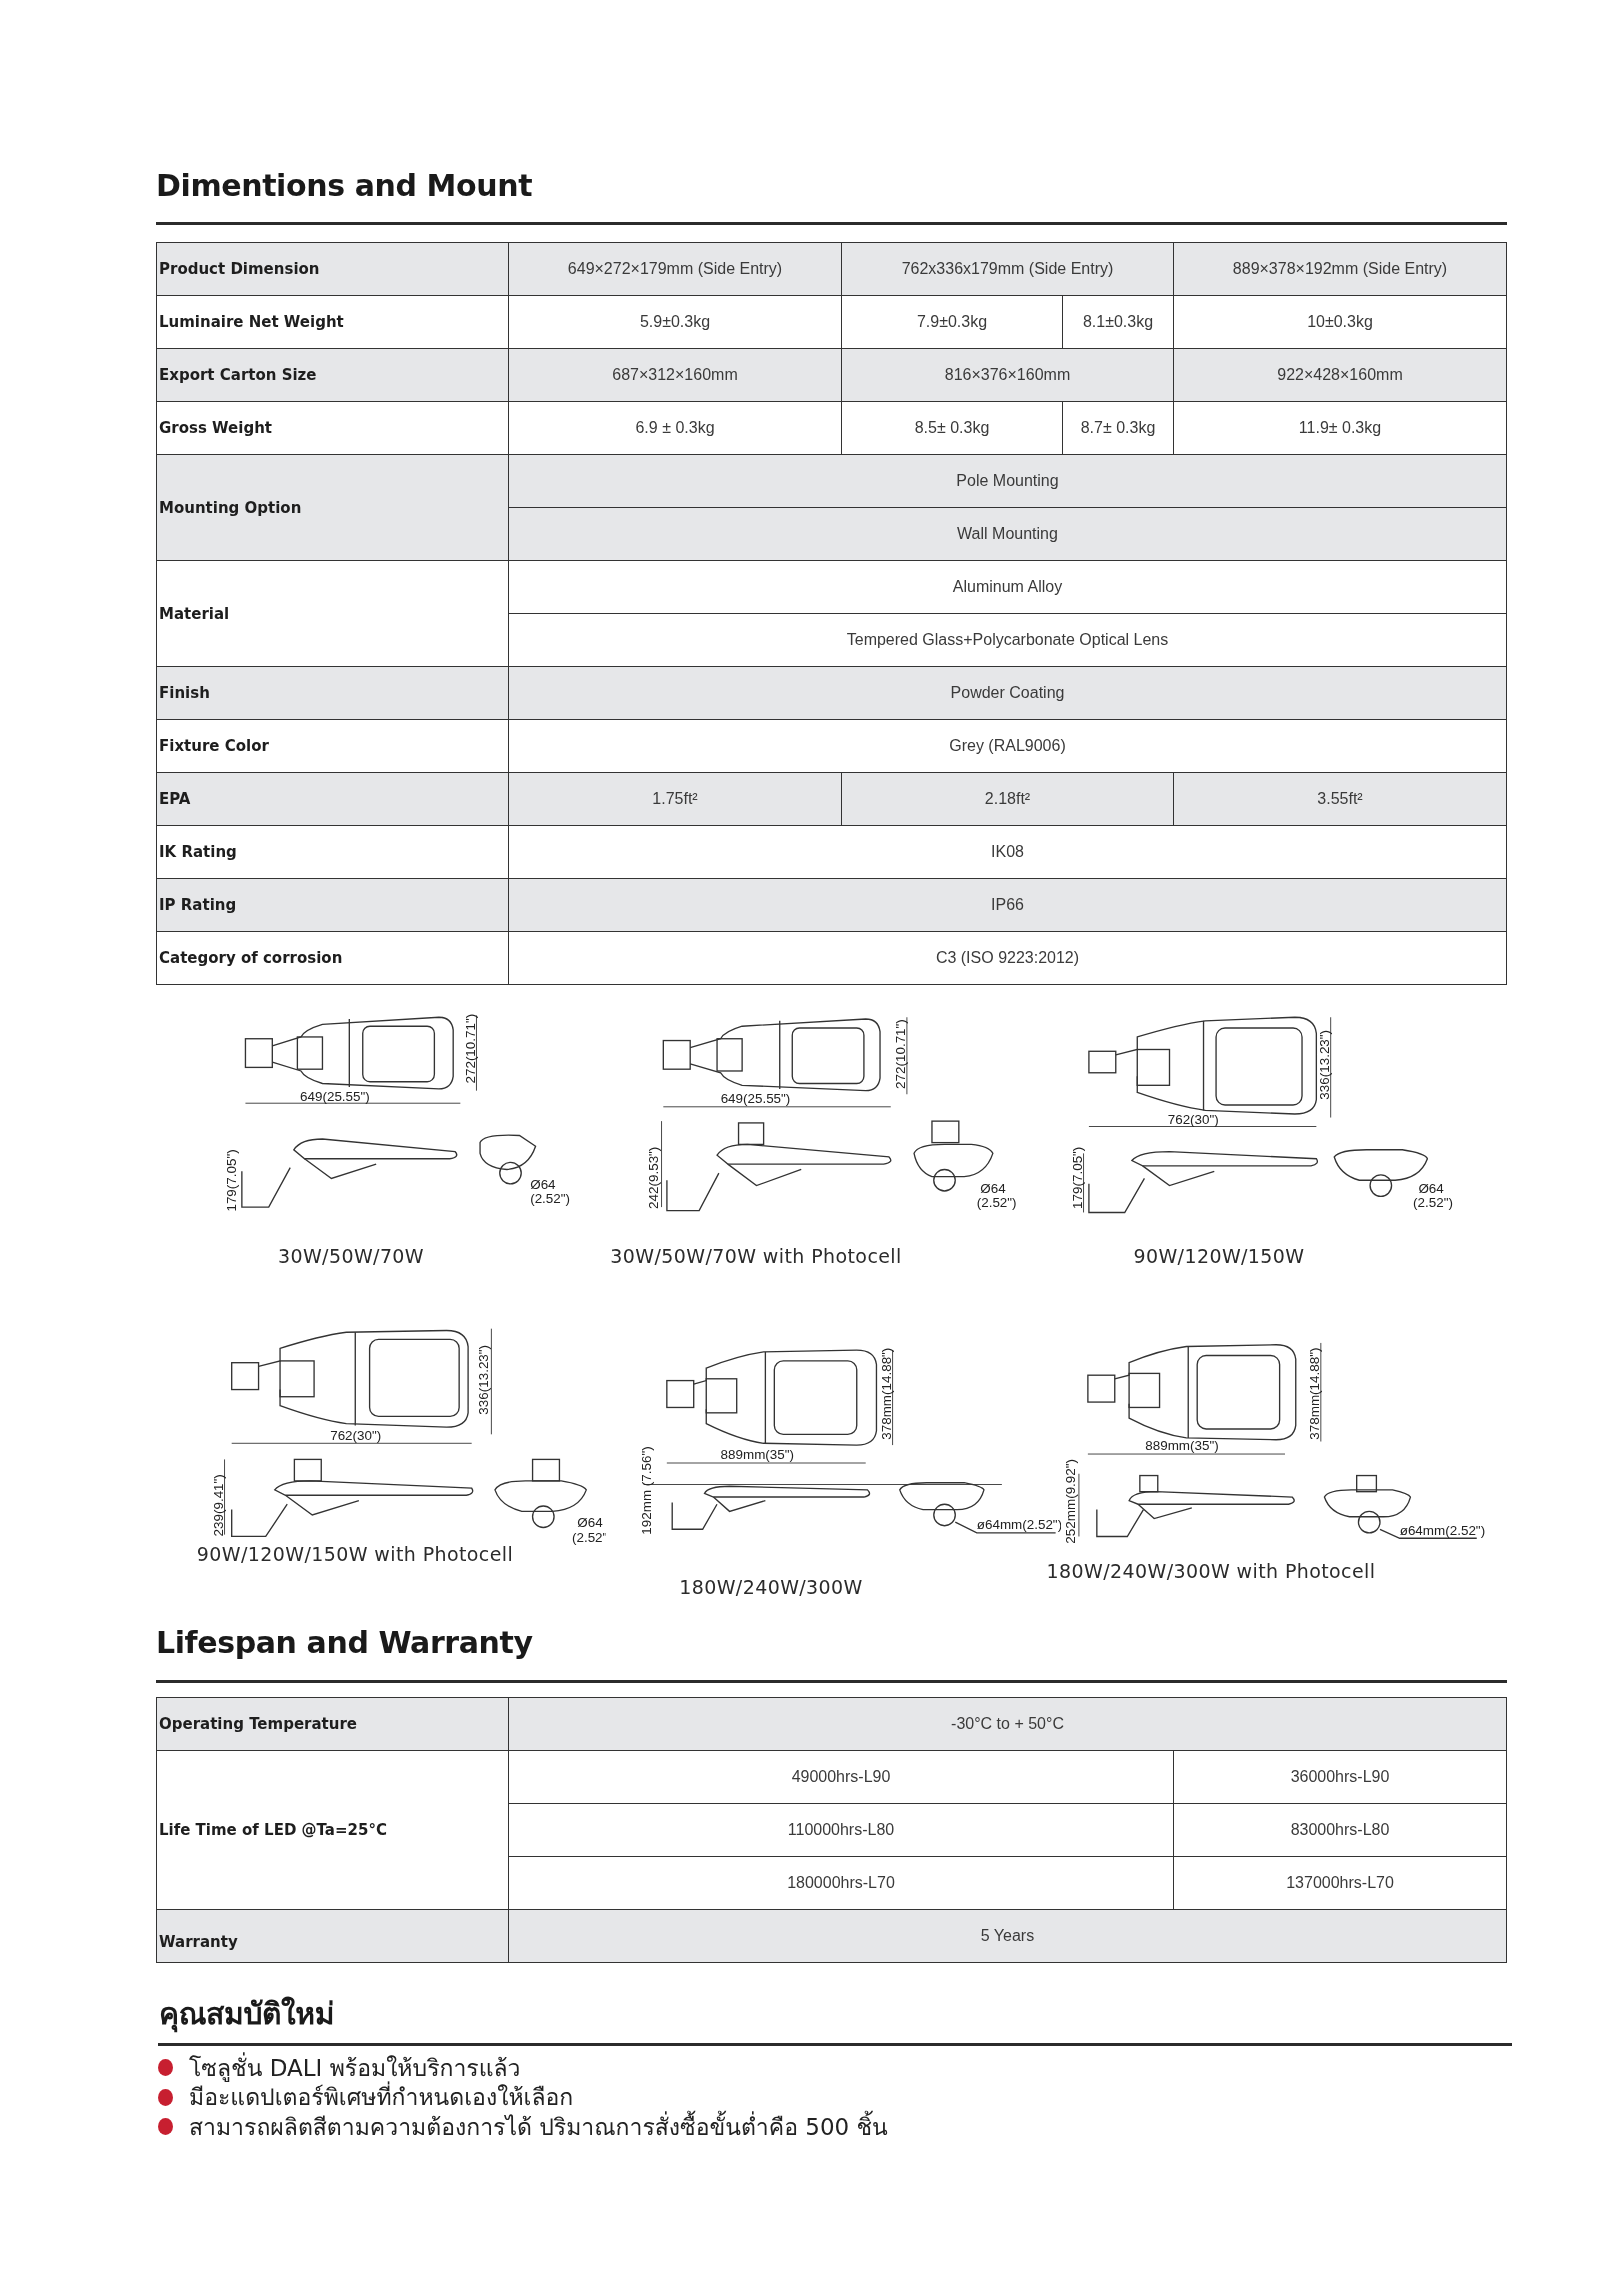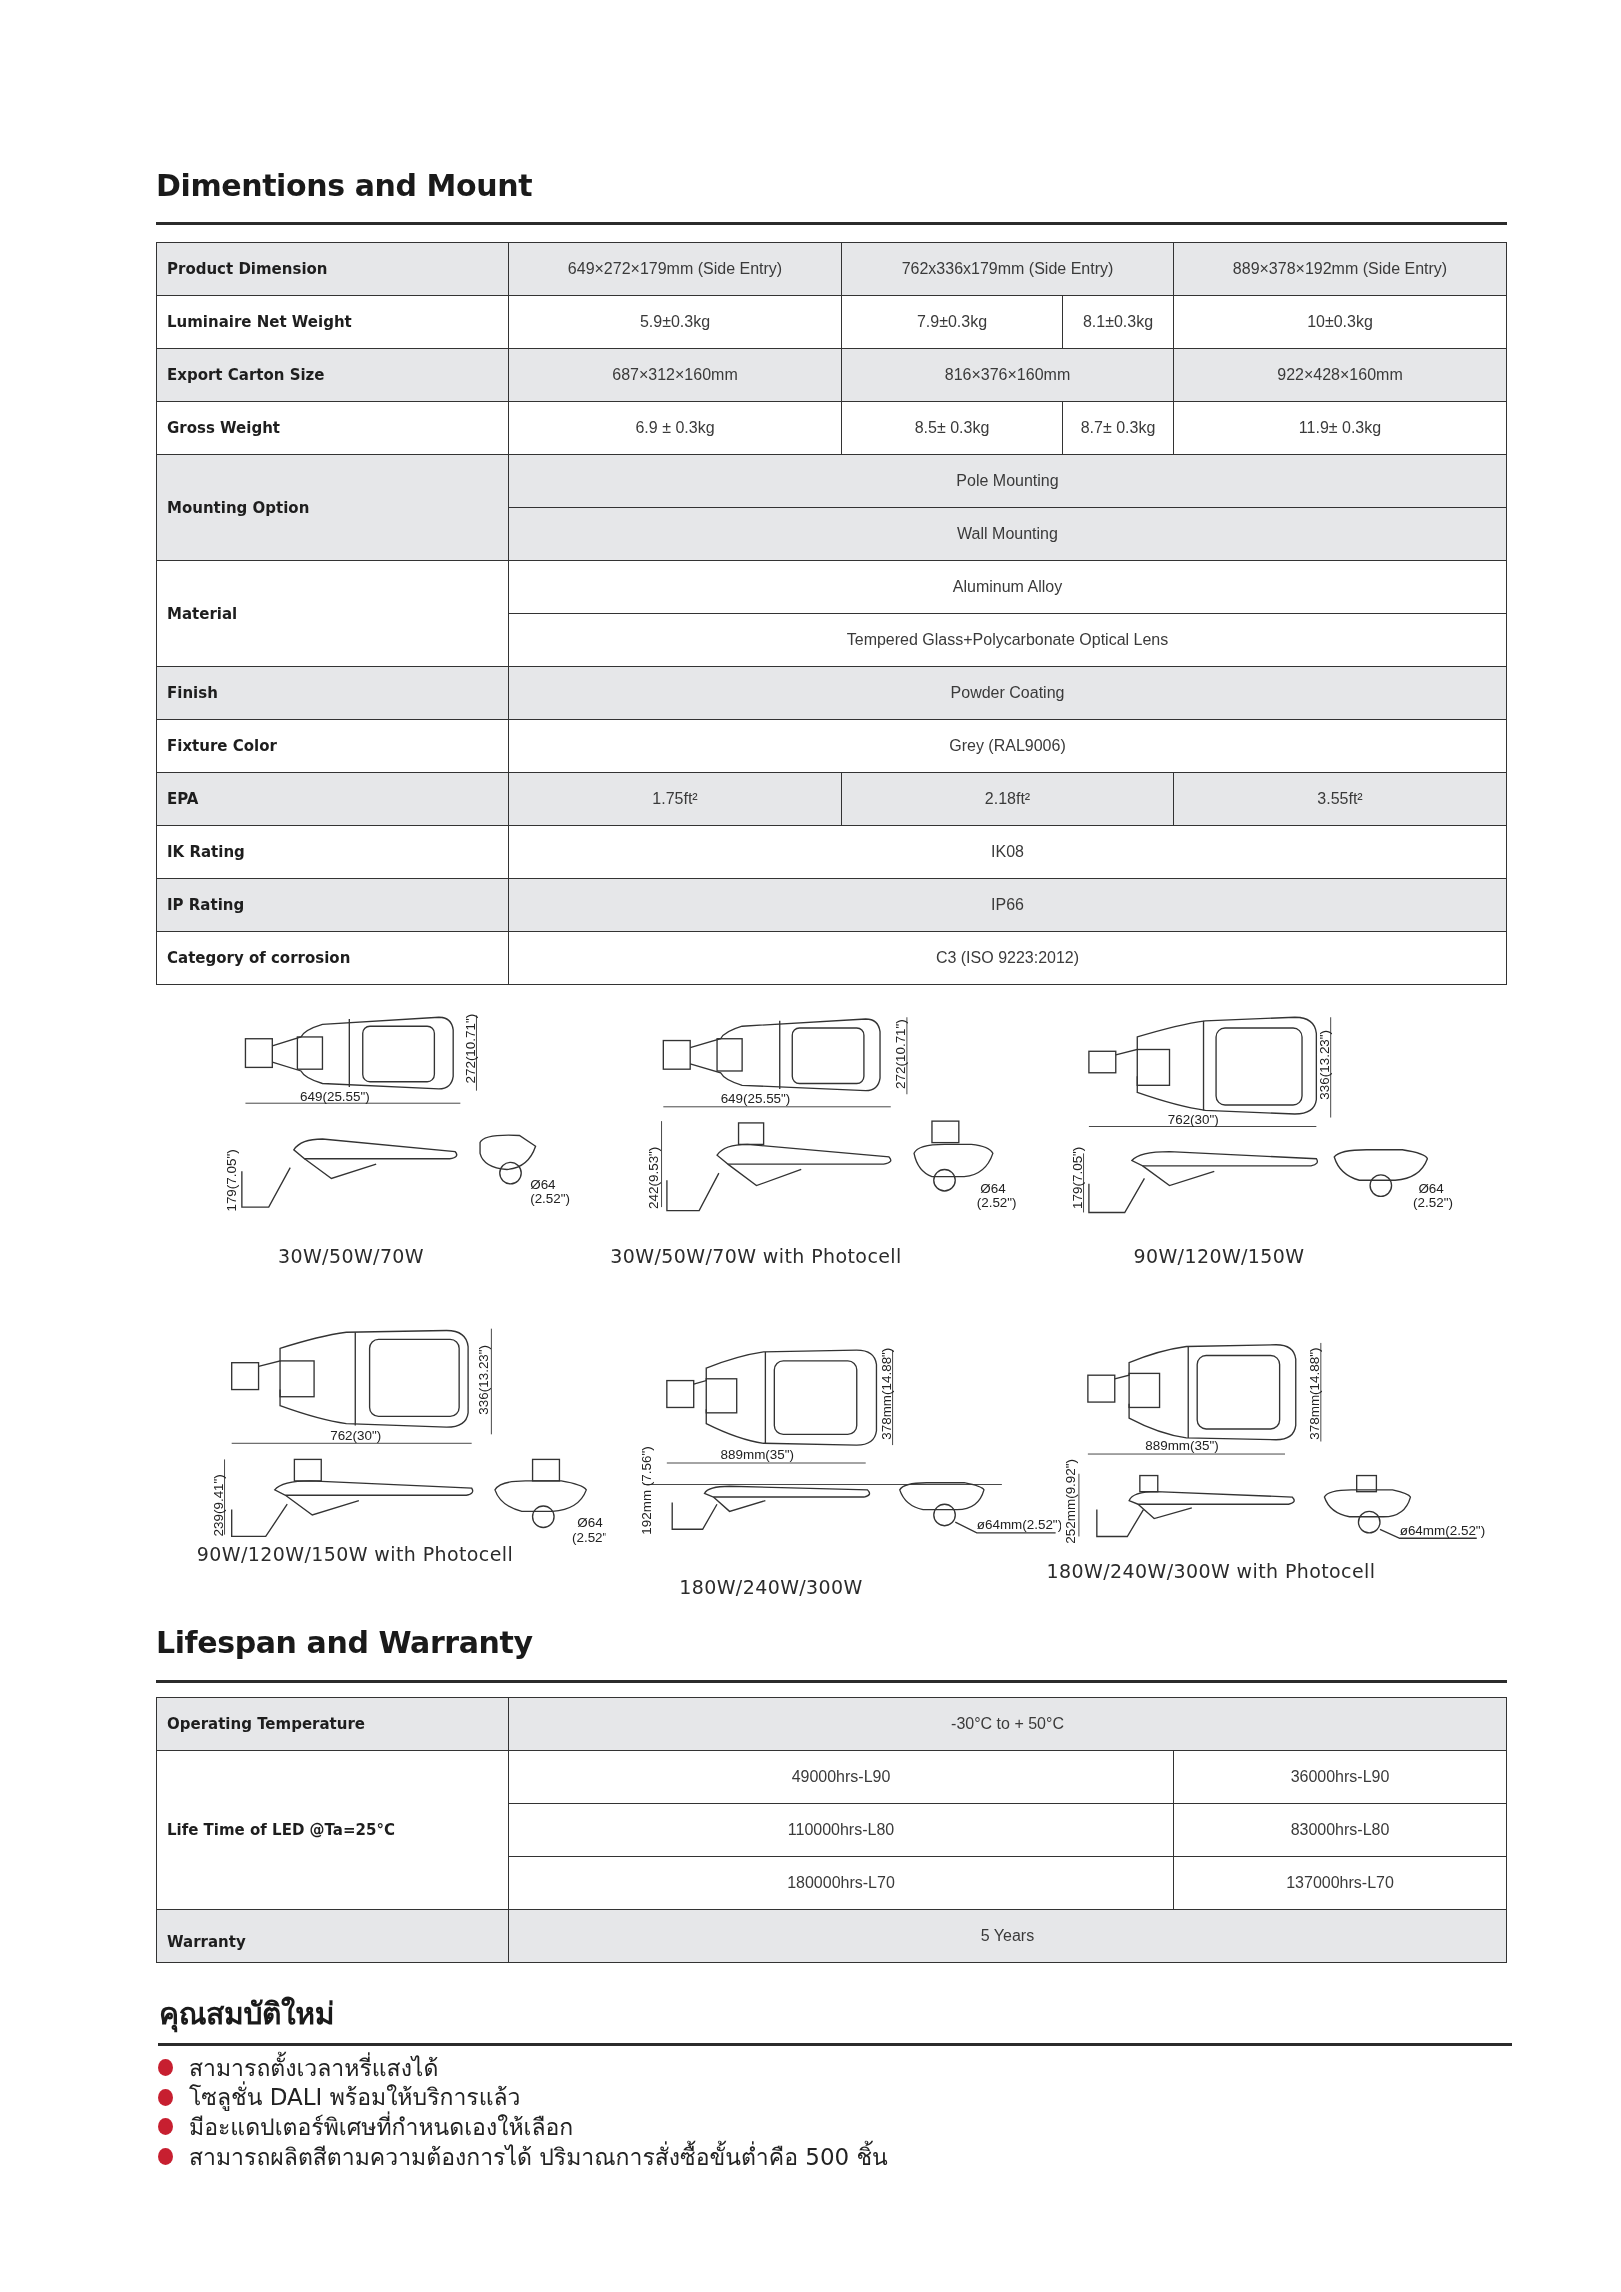--- a/index.html
+++ b/index.html
@@ -19,21 +19,21 @@
     font-size: 16px;
   }
   table.spec td {
     border: 1.8px solid #333333;
     height: 53px;
     text-align: center; vertical-align: middle;
     color: #3a3a3a;
     font-family: "Liberation Sans", "DejaVu Sans", sans-serif;
   }
   table.spec td.label {
-    text-align: left; padding-left: 10px;
+    text-align: left; padding-left: 2px;
     font-weight: bold; color: #1e1e1e; font-size: 15px;
     font-family: "DejaVu Sans", "Liberation Sans", sans-serif;
   }
   table.spec tr.shade td { background: #e6e7e9; }
 
   .drawings { position: absolute; left: 156px; top: 994px; width: 1351px; height: 591px; }
   .drawing { position: absolute; width: 394px; height: 287px; }
   .drawing svg { position: absolute; left: 0; top: 0; }
   .drawing .caption {
     position: absolute; left: 0; width: 100%; text-align: center;
@@ -358,24 +358,20 @@
   </tr>
 </tbody>
   </table>
 
 <div class="section-title" style="top:1990px; left:159px;">คุณสมบัติใหม่</div>
 <div class="rule" style="top:2043px; left:158px; width:1354px;"></div>
 
 <ul class="features">
   <li>
       <span class="dot"></span>
-      <span>สามารถตั้งเวลาหรี่แสงได้</span>
-    </li>
-  <li>
-      <span class="dot"></span>
       <span>โซลูชั่น DALI พร้อมให้บริการแล้ว</span>
     </li>
   <li>
       <span class="dot"></span>
       <span>มีอะแดปเตอร์พิเศษที่กำหนดเองให้เลือก</span>
     </li>
   <li>
       <span class="dot"></span>
       <span>สามารถผลิตสีตามความต้องการได้ ปริมาณการสั่งซื้อขั้นต่ำคือ 500 ชิ้น</span>
     </li>

